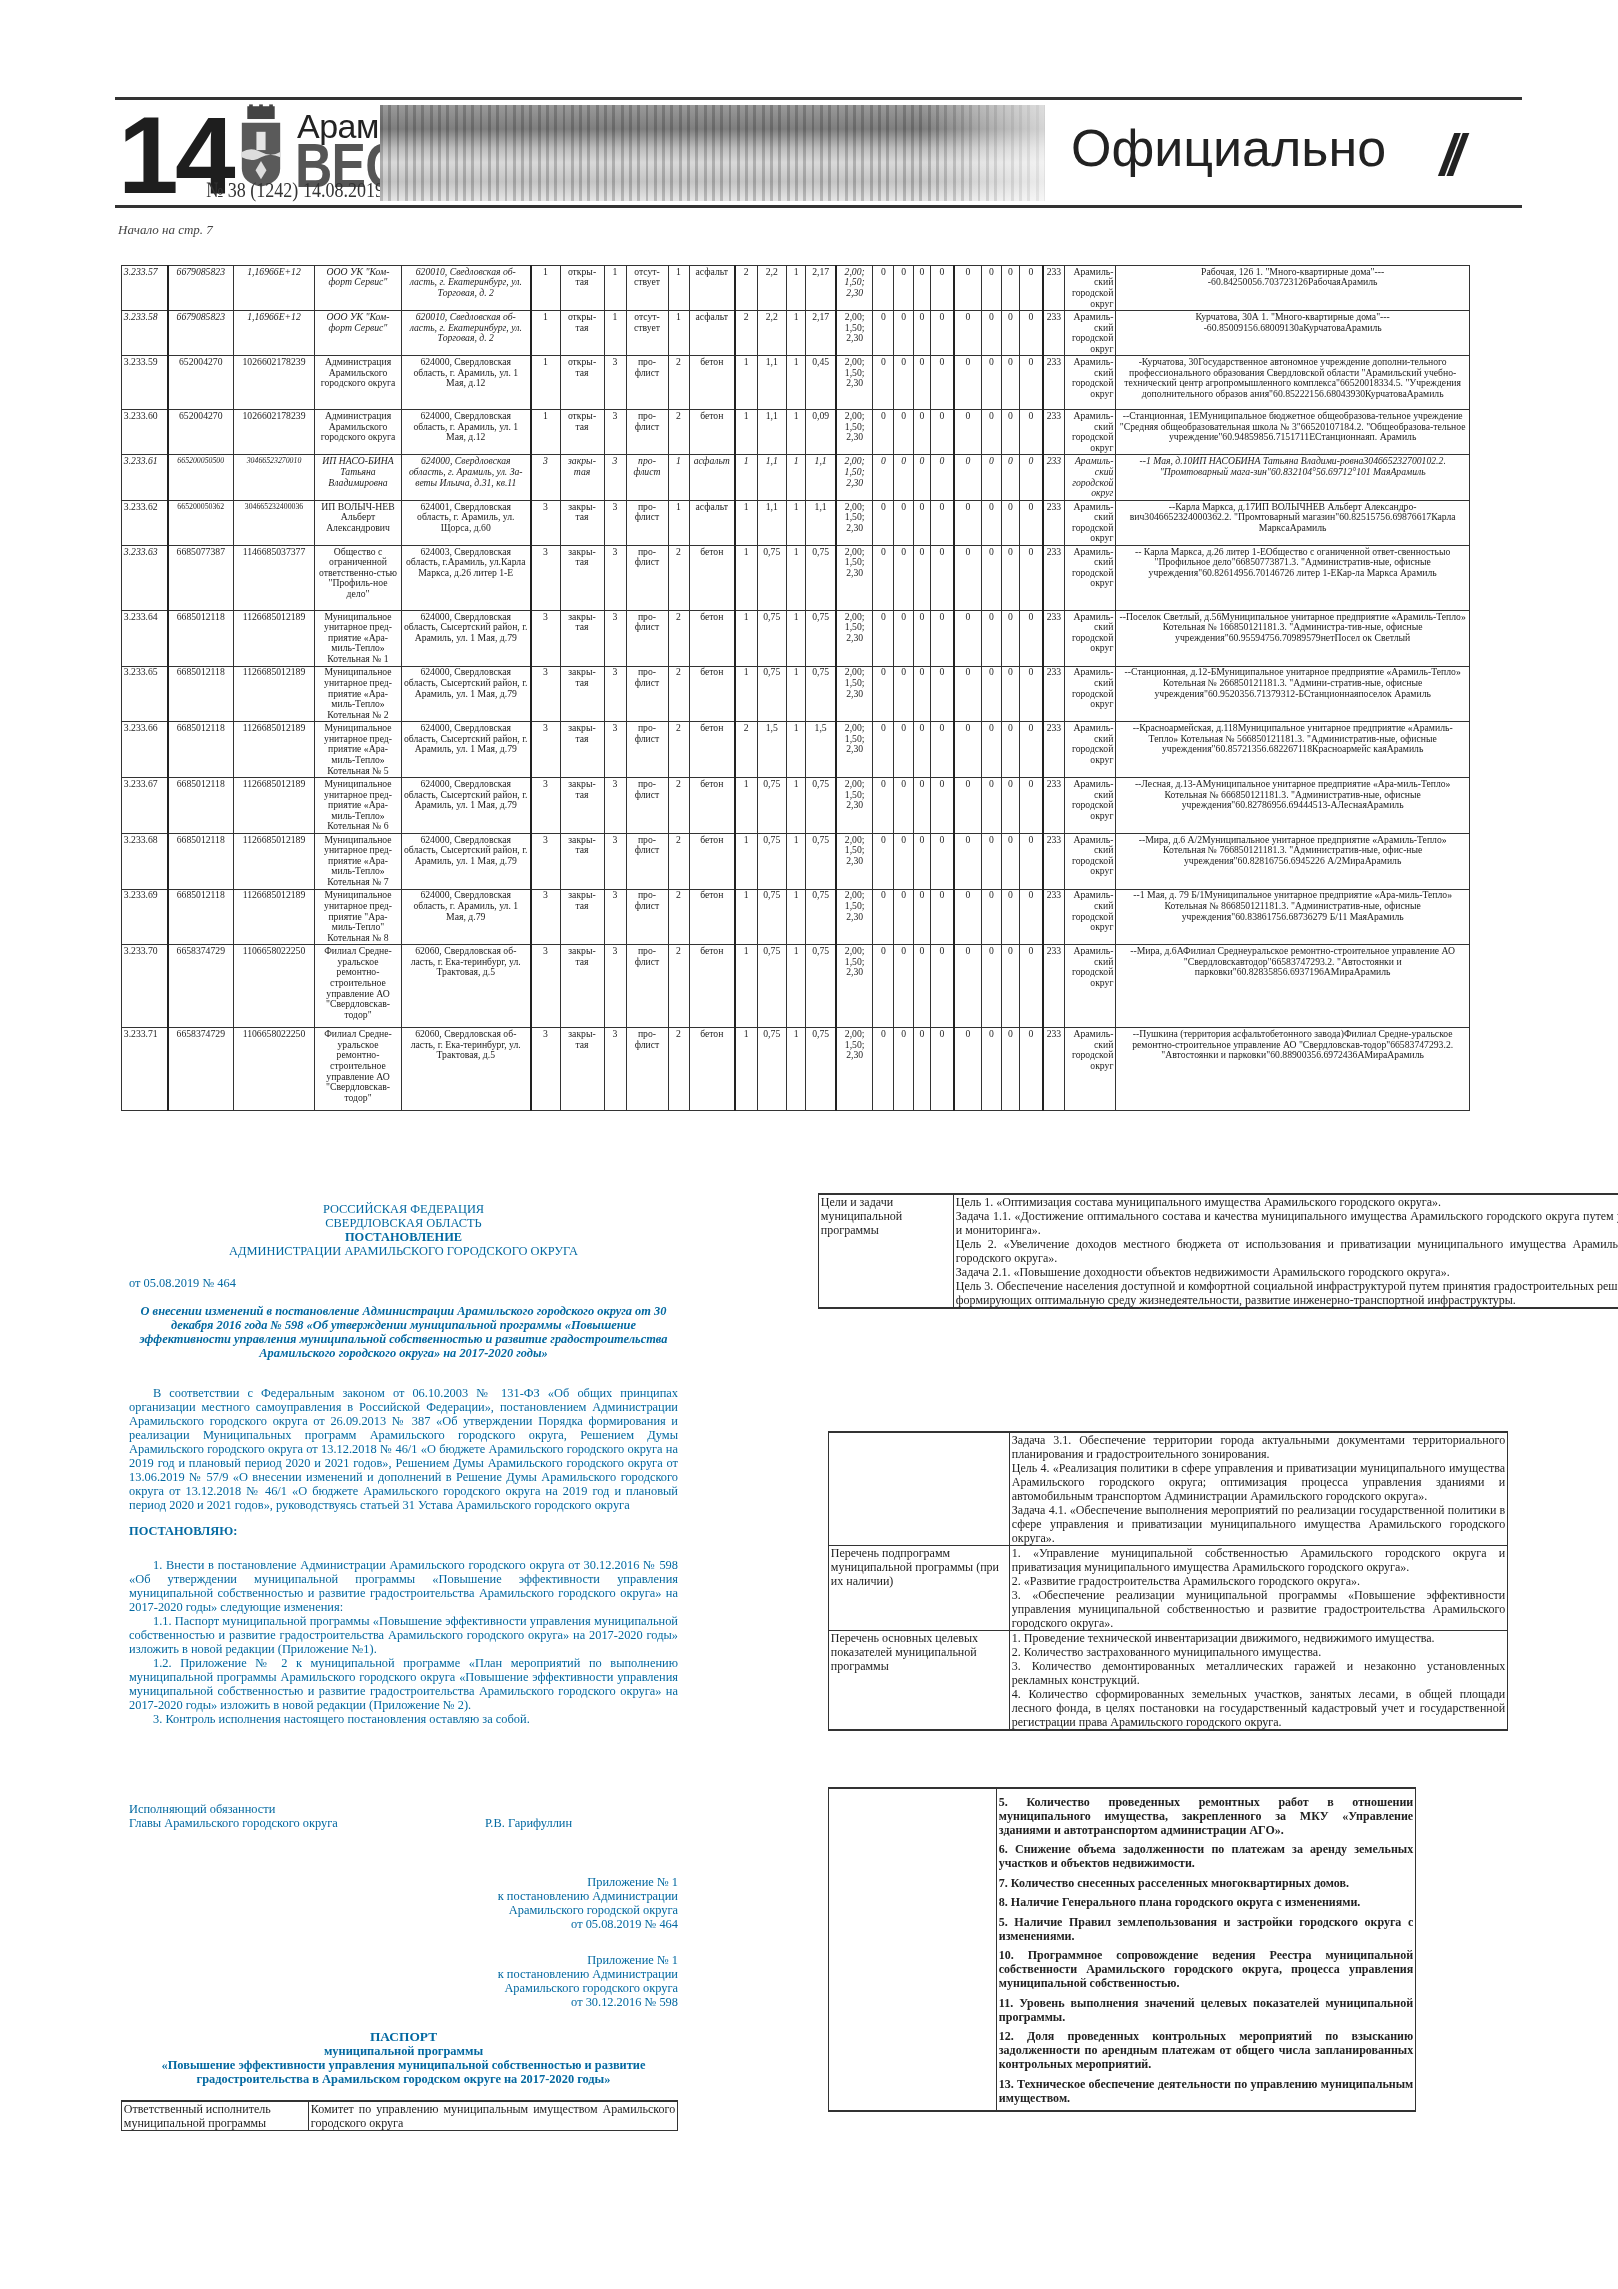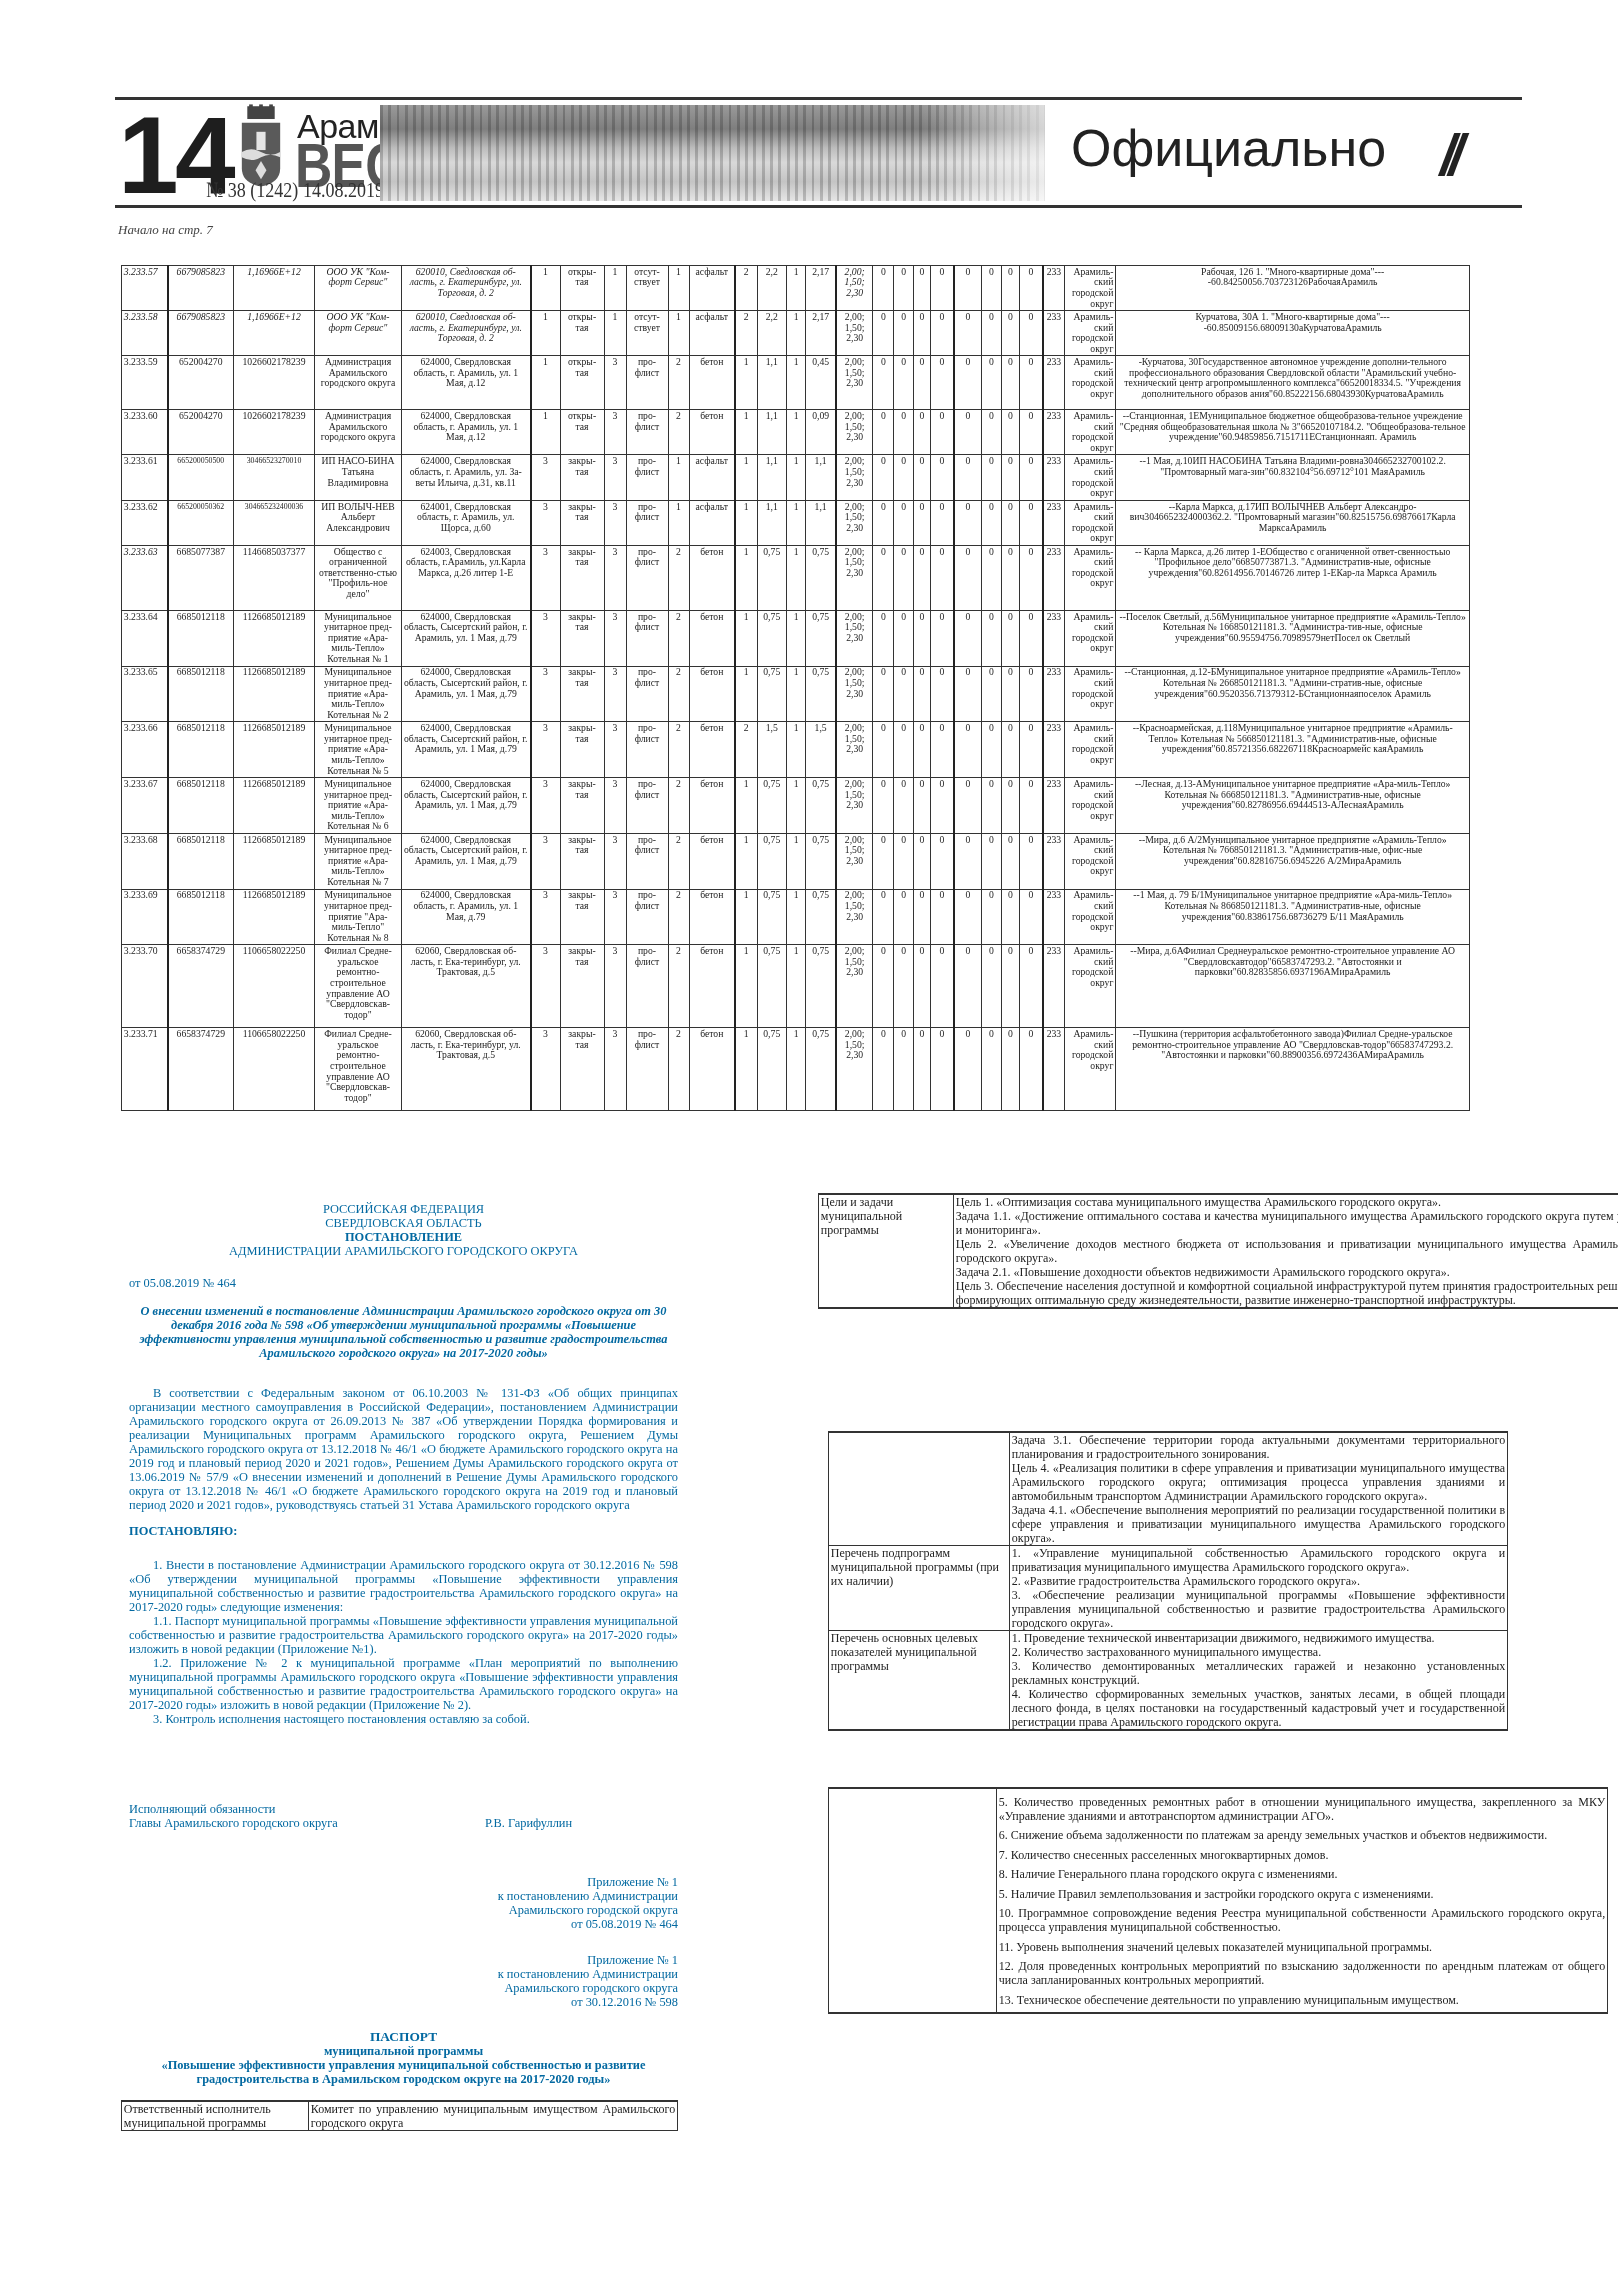--- a/index.html
+++ b/index.html
@@ -210,21 +210,21 @@
         <td>0</td>
         <td>0</td>
         <td class="l">0</td>
         <td>0</td>
         <td>0</td>
         <td>0</td>
         <td class="l">233</td>
         <td style="text-align: right;">Арамиль-ский городской округ</td>
         <td class="note">--Станционная, 1ЕМуниципальное бюджетное общеобразова-тельное учреждение "Средняя общеобразовательная школа № 3"66520107184.2. "Общеобразова-тельное учреждение"60.94859856.7151711ЕСтанционнаяп. Арамиль</td>
       </tr>
-      <tr style="height: 44px;">
+      <tr style="height: 44px; font-style: italic;">
         <td style="text-align: left;">3.233.61</td>
         <td class="l sm">665200050500</td>
         <td class="sm">30466523270010</td>
         <td>ИП НАСО-БИНА Татьяна Владимировна</td>
         <td>624000, Свердловская область, г. Арамиль, ул. За-веты Ильича, д.31, кв.11</td>
         <td class="l">3</td>
         <td>закры-тая</td>
         <td>3</td>
         <td>про-флист</td>
         <td>1</td>
@@ -642,21 +642,21 @@
         <td style="border-bottom: 2.8px solid rgb(51, 51, 51);">
           <p>1. Проведение технической инвентаризации движимого, недвижимого имущества.</p>
           <p>2. Количество застрахованного муниципального имущества.</p>
           <p>3. Количество демонтированных металлических гаражей и незаконно установленных рекламных конструкций.</p>
           <p>4. Количество сформированных земельных участков, занятых лесами, в общей площади лесного фонда, в целях постановки на государственный кадастровый учет и государственной регистрации права Арамильского городского округа.</p>
         </td>
       </tr>
     </tbody>
 </table>
 
-<table class="pt sp" style="left:828px;top:1787px;width:780px;">
+<table class="pt sp" style="left:828px;top:1787px;width:588px;font-weight:bold;">
   <colgroup>
       <col style="width:168px">
       <col>
     </colgroup>
   <tbody>
       <tr>
     <td class="frame-top" style="border-bottom:2.8px solid #333;"></td>
     <td class="frame-top" style="border-bottom:2.8px solid #333;padding-top:5.5px;" id="ind-cell">
           <p>5. Количество проведенных ремонтных работ в отношении муниципального имущества, закрепленного за МКУ «Управление зданиями и автотранспортом администрации АГО».</p>
           <p>6. Снижение объема задолженности по платежам за аренду земельных участков и объектов недвижимости.</p>

